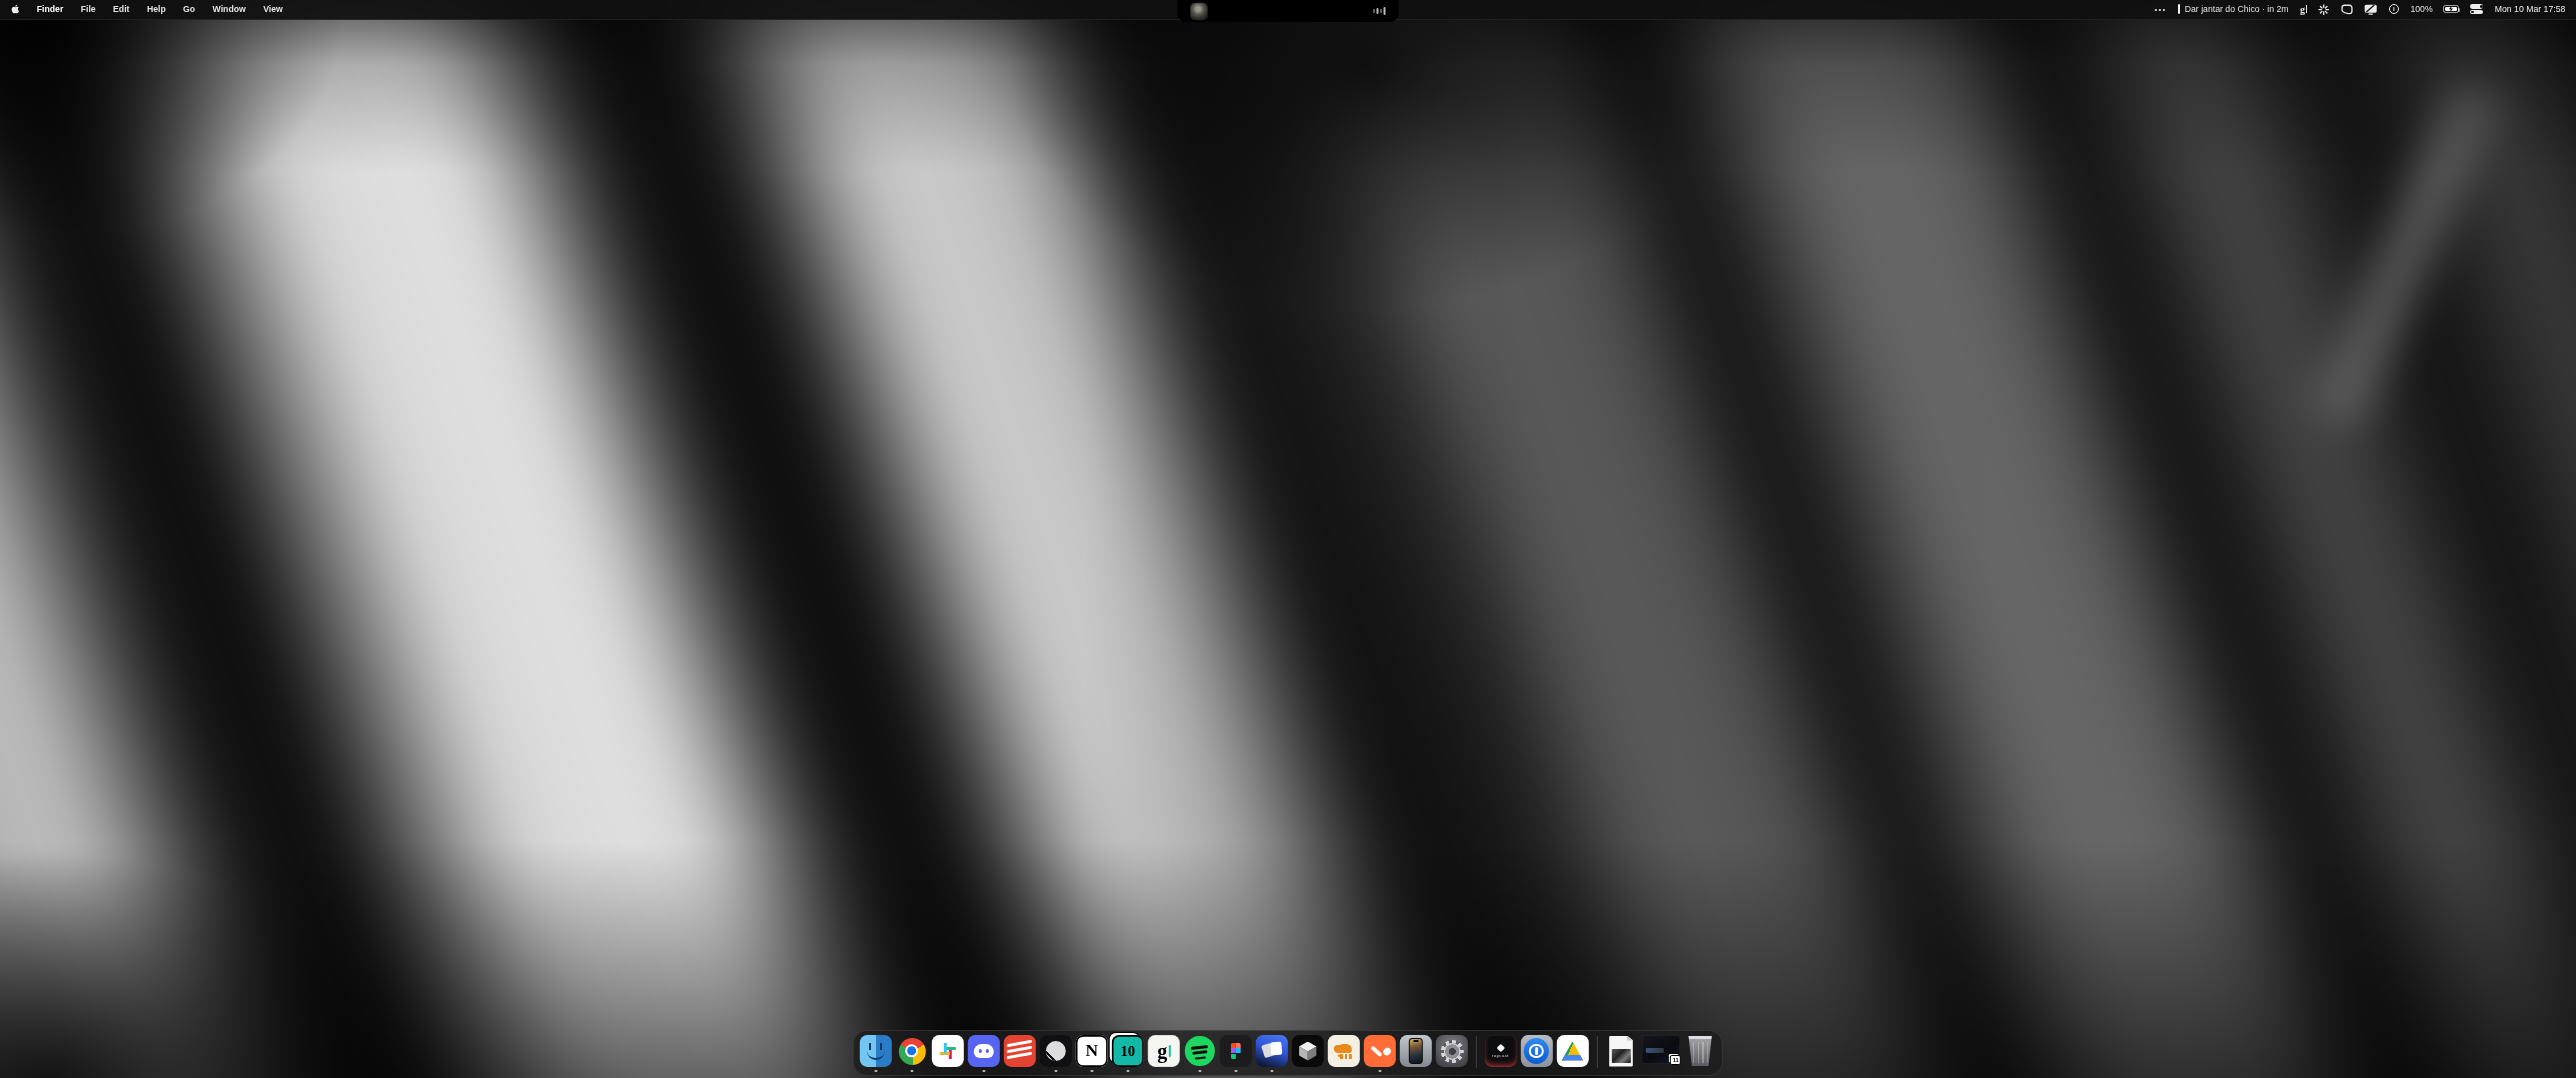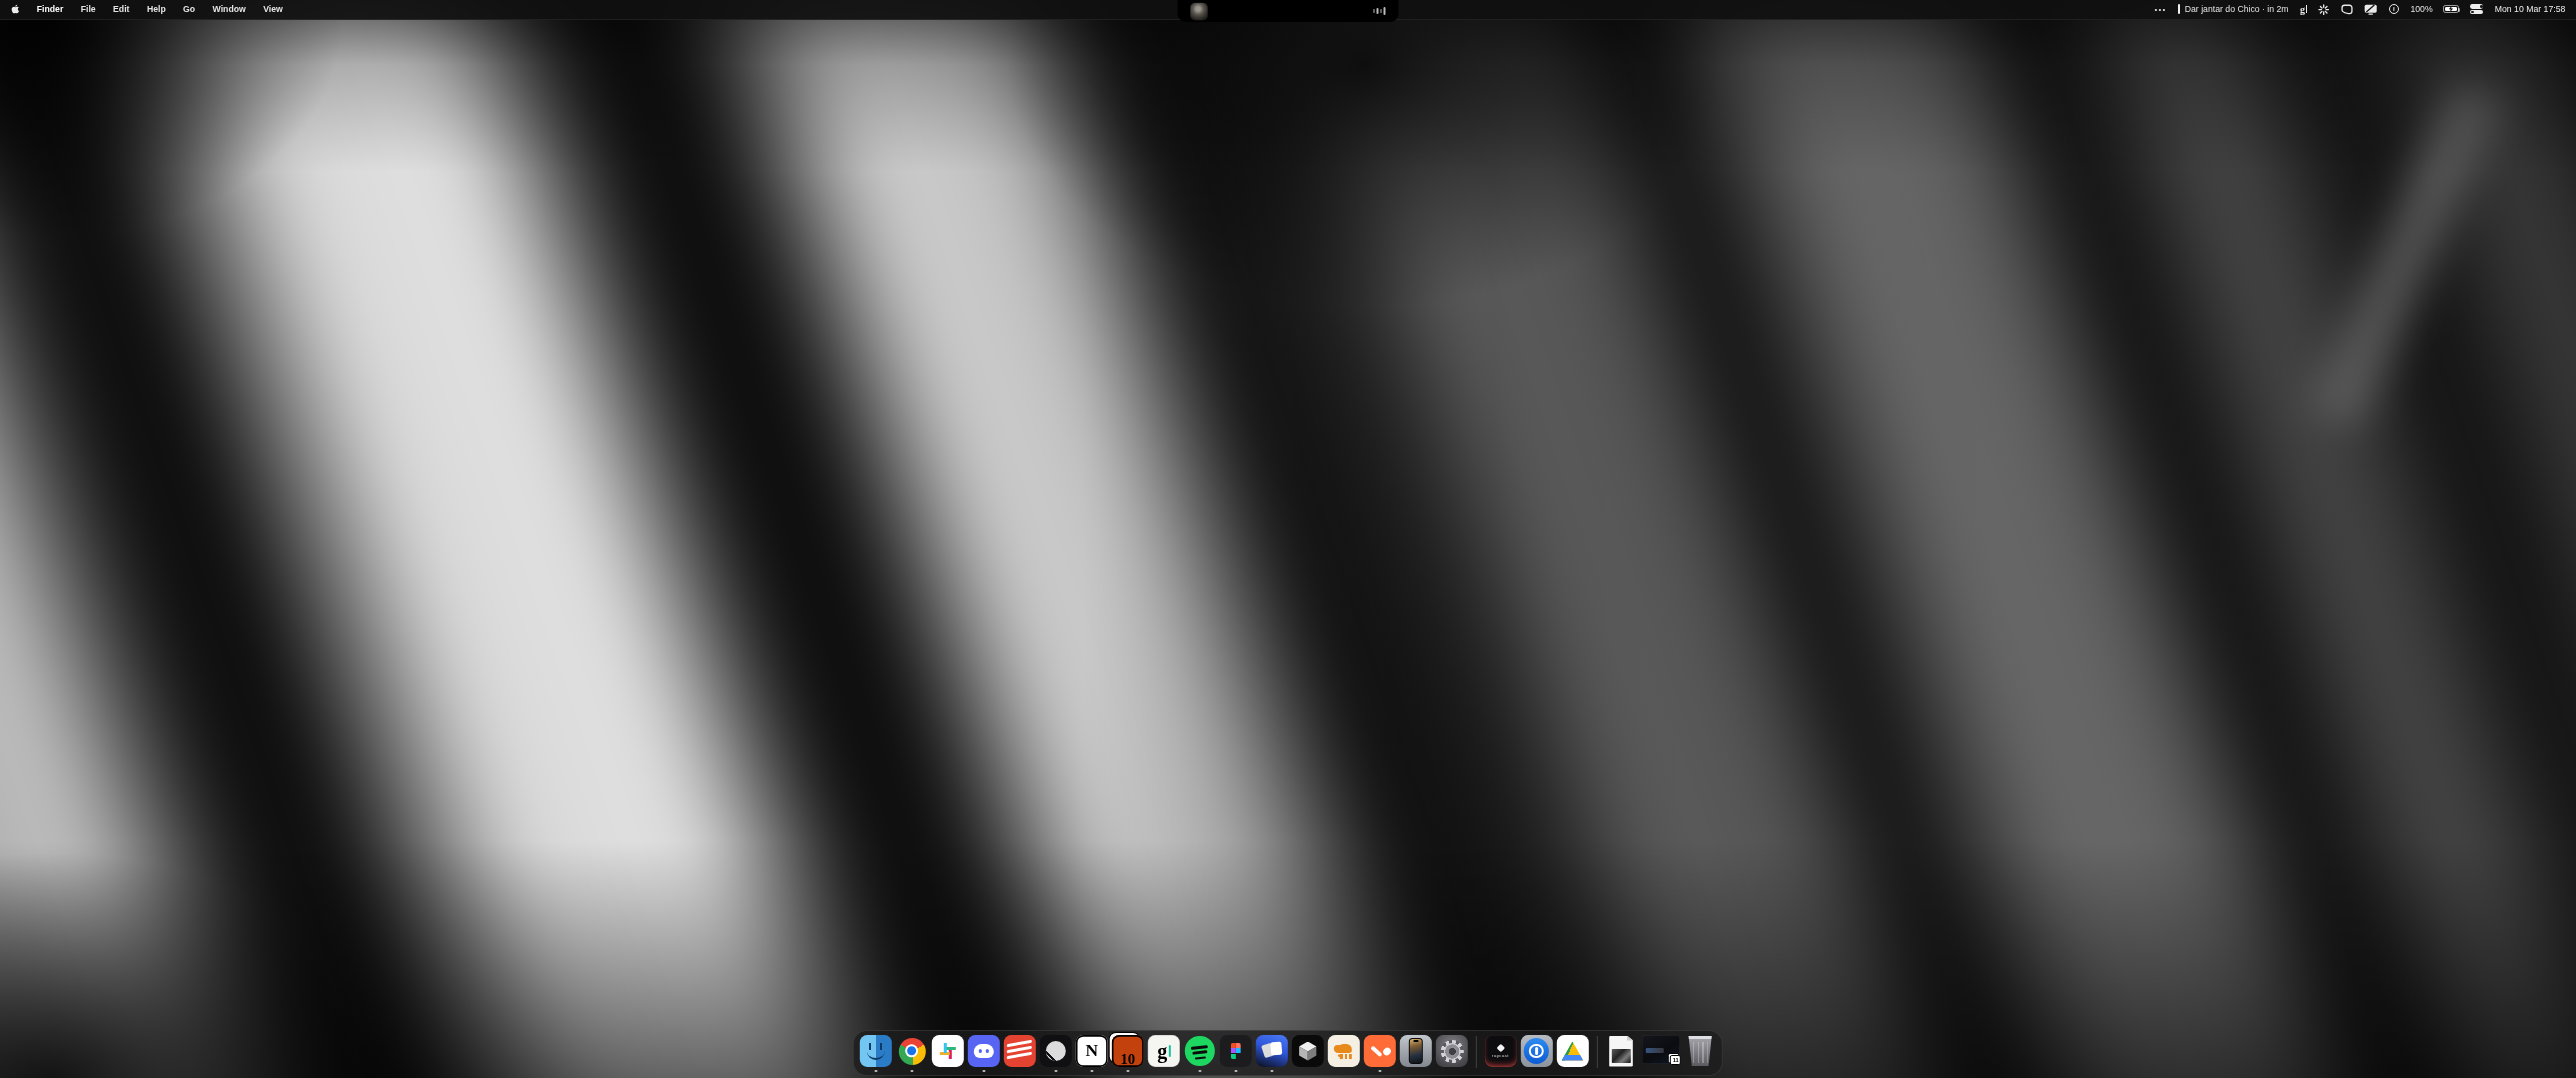--- a/index.html
+++ b/index.html
@@ -114,21 +114,21 @@
   
   .i-todoist{background:#e44332;overflow:hidden;}
   .i-todoist::before{content:"";position:absolute;left:3.4px;top:6.7px;width:25px;height:3px;background:#fff;border-radius:1.3px;transform:skewY(-10deg);
     box-shadow:0 6px 0 #fff,0 12px 0 #fff;}
   
   .i-linear{background:#101013;}
   .lin{width:20px;height:20px;border-radius:50%;background:#dcdcdc;position:relative;overflow:hidden;}
   .lin::before{content:"";position:absolute;inset:0;background:repeating-linear-gradient(45deg,#101013 0 2px,transparent 2px 5.4px);clip-path:polygon(0 28%,72% 100%,0 100%);}
   
   .i-notion{background:#fff;box-shadow:inset 0 0 0 1.7px #000;}
-  .i-ncal{background:#c2410c;box-shadow:inset 0 0 0 1.7px #000, -3.4px -3.4px 0 -1.3px #fff, -3.4px -3.4px 0 -0.3px #000;align-items:flex-end;}
+  .i-ncal{background:#14b8a6;box-shadow:inset 0 0 0 1.7px #000, -3.4px -3.4px 0 -1.3px #fff, -3.4px -3.4px 0 -0.3px #000;}
   .serifglyph{font-family:"Liberation Serif",serif;font-weight:bold;color:#000;font-size:17.4px;line-height:1;}
   .i-ncal .serifglyph{font-size:14.8px;}
   
   .i-gram{background:#f5f5f2;box-shadow:inset 0 0 0 0.7px rgba(0,0,0,.12);}
   .i-gram .serifglyph{font-size:20px;}
   .i-gram .caret{width:2px;height:12px;background:#15c39a;border-radius:1px;margin-left:1.3px;}
   
   .i-spot{background:transparent;}
   .spc{width:29.5px;height:29.5px;border-radius:50%;background:#1ed760;display:flex;align-items:center;justify-content:center;}
   .spwaves{display:block;width:17.4px;height:2.7px;background:#0b0b0b;border-radius:2px;position:relative;transform:rotate(-6deg);margin-top:-8px;}

